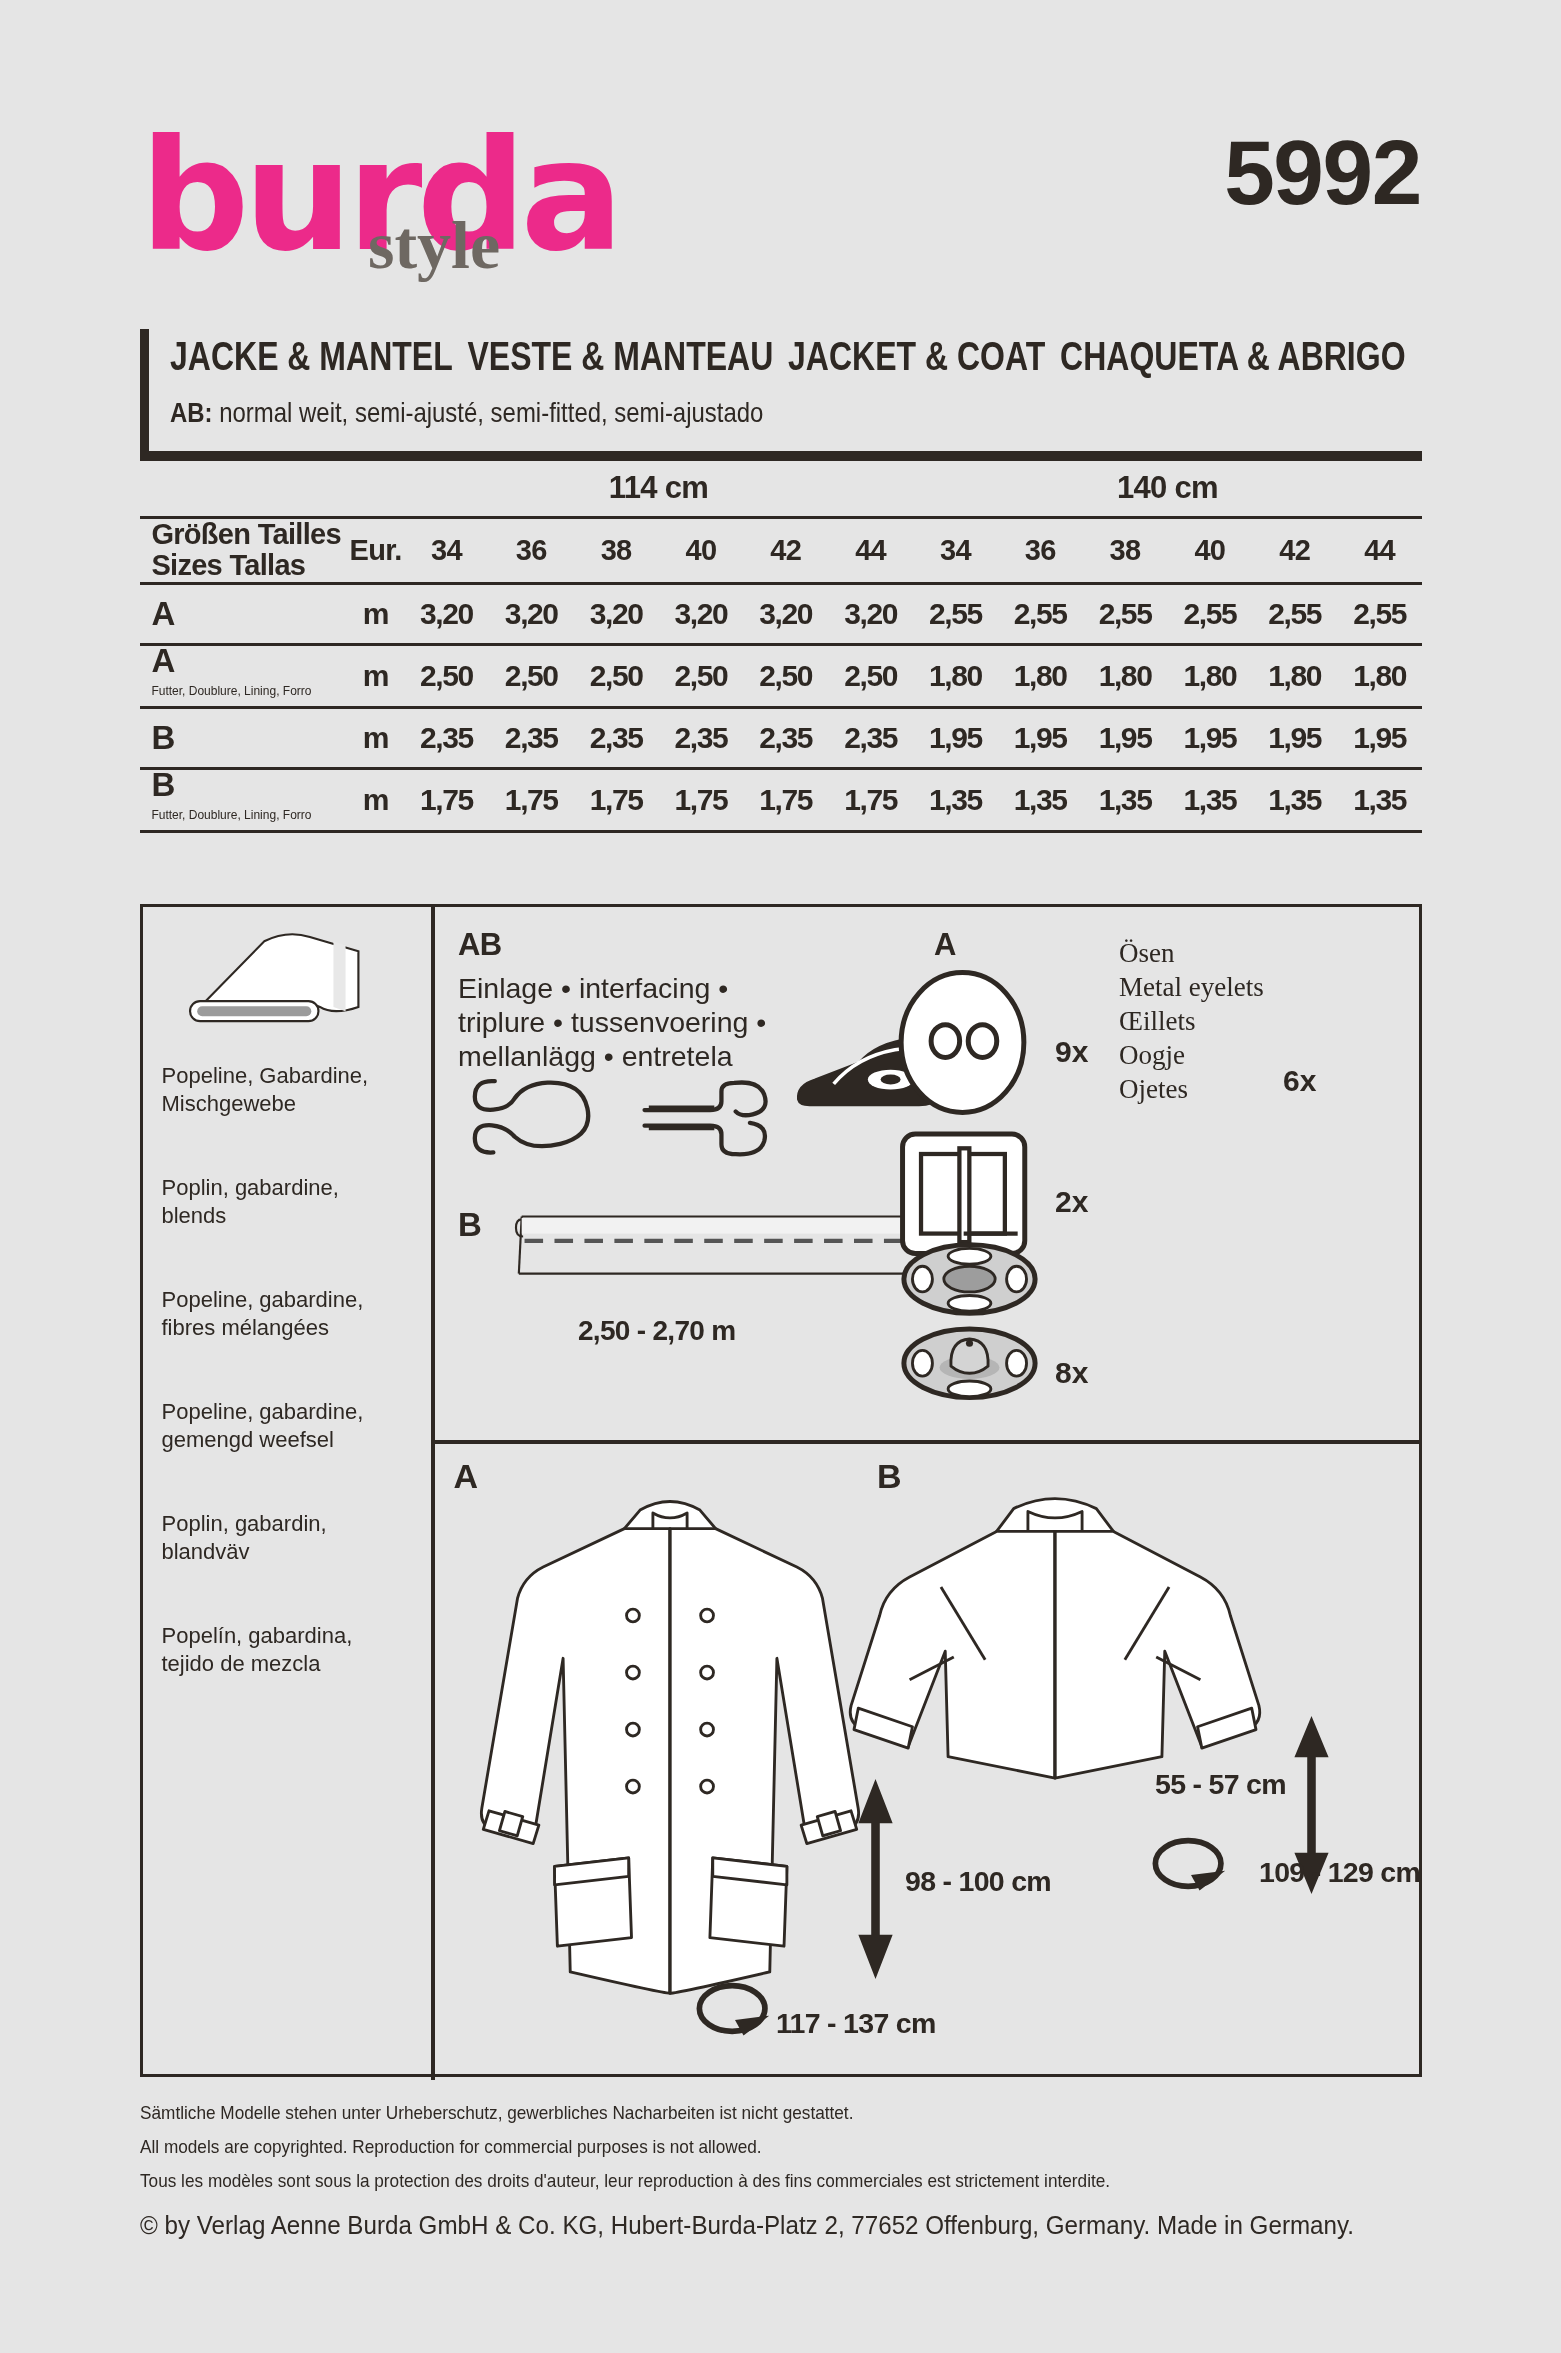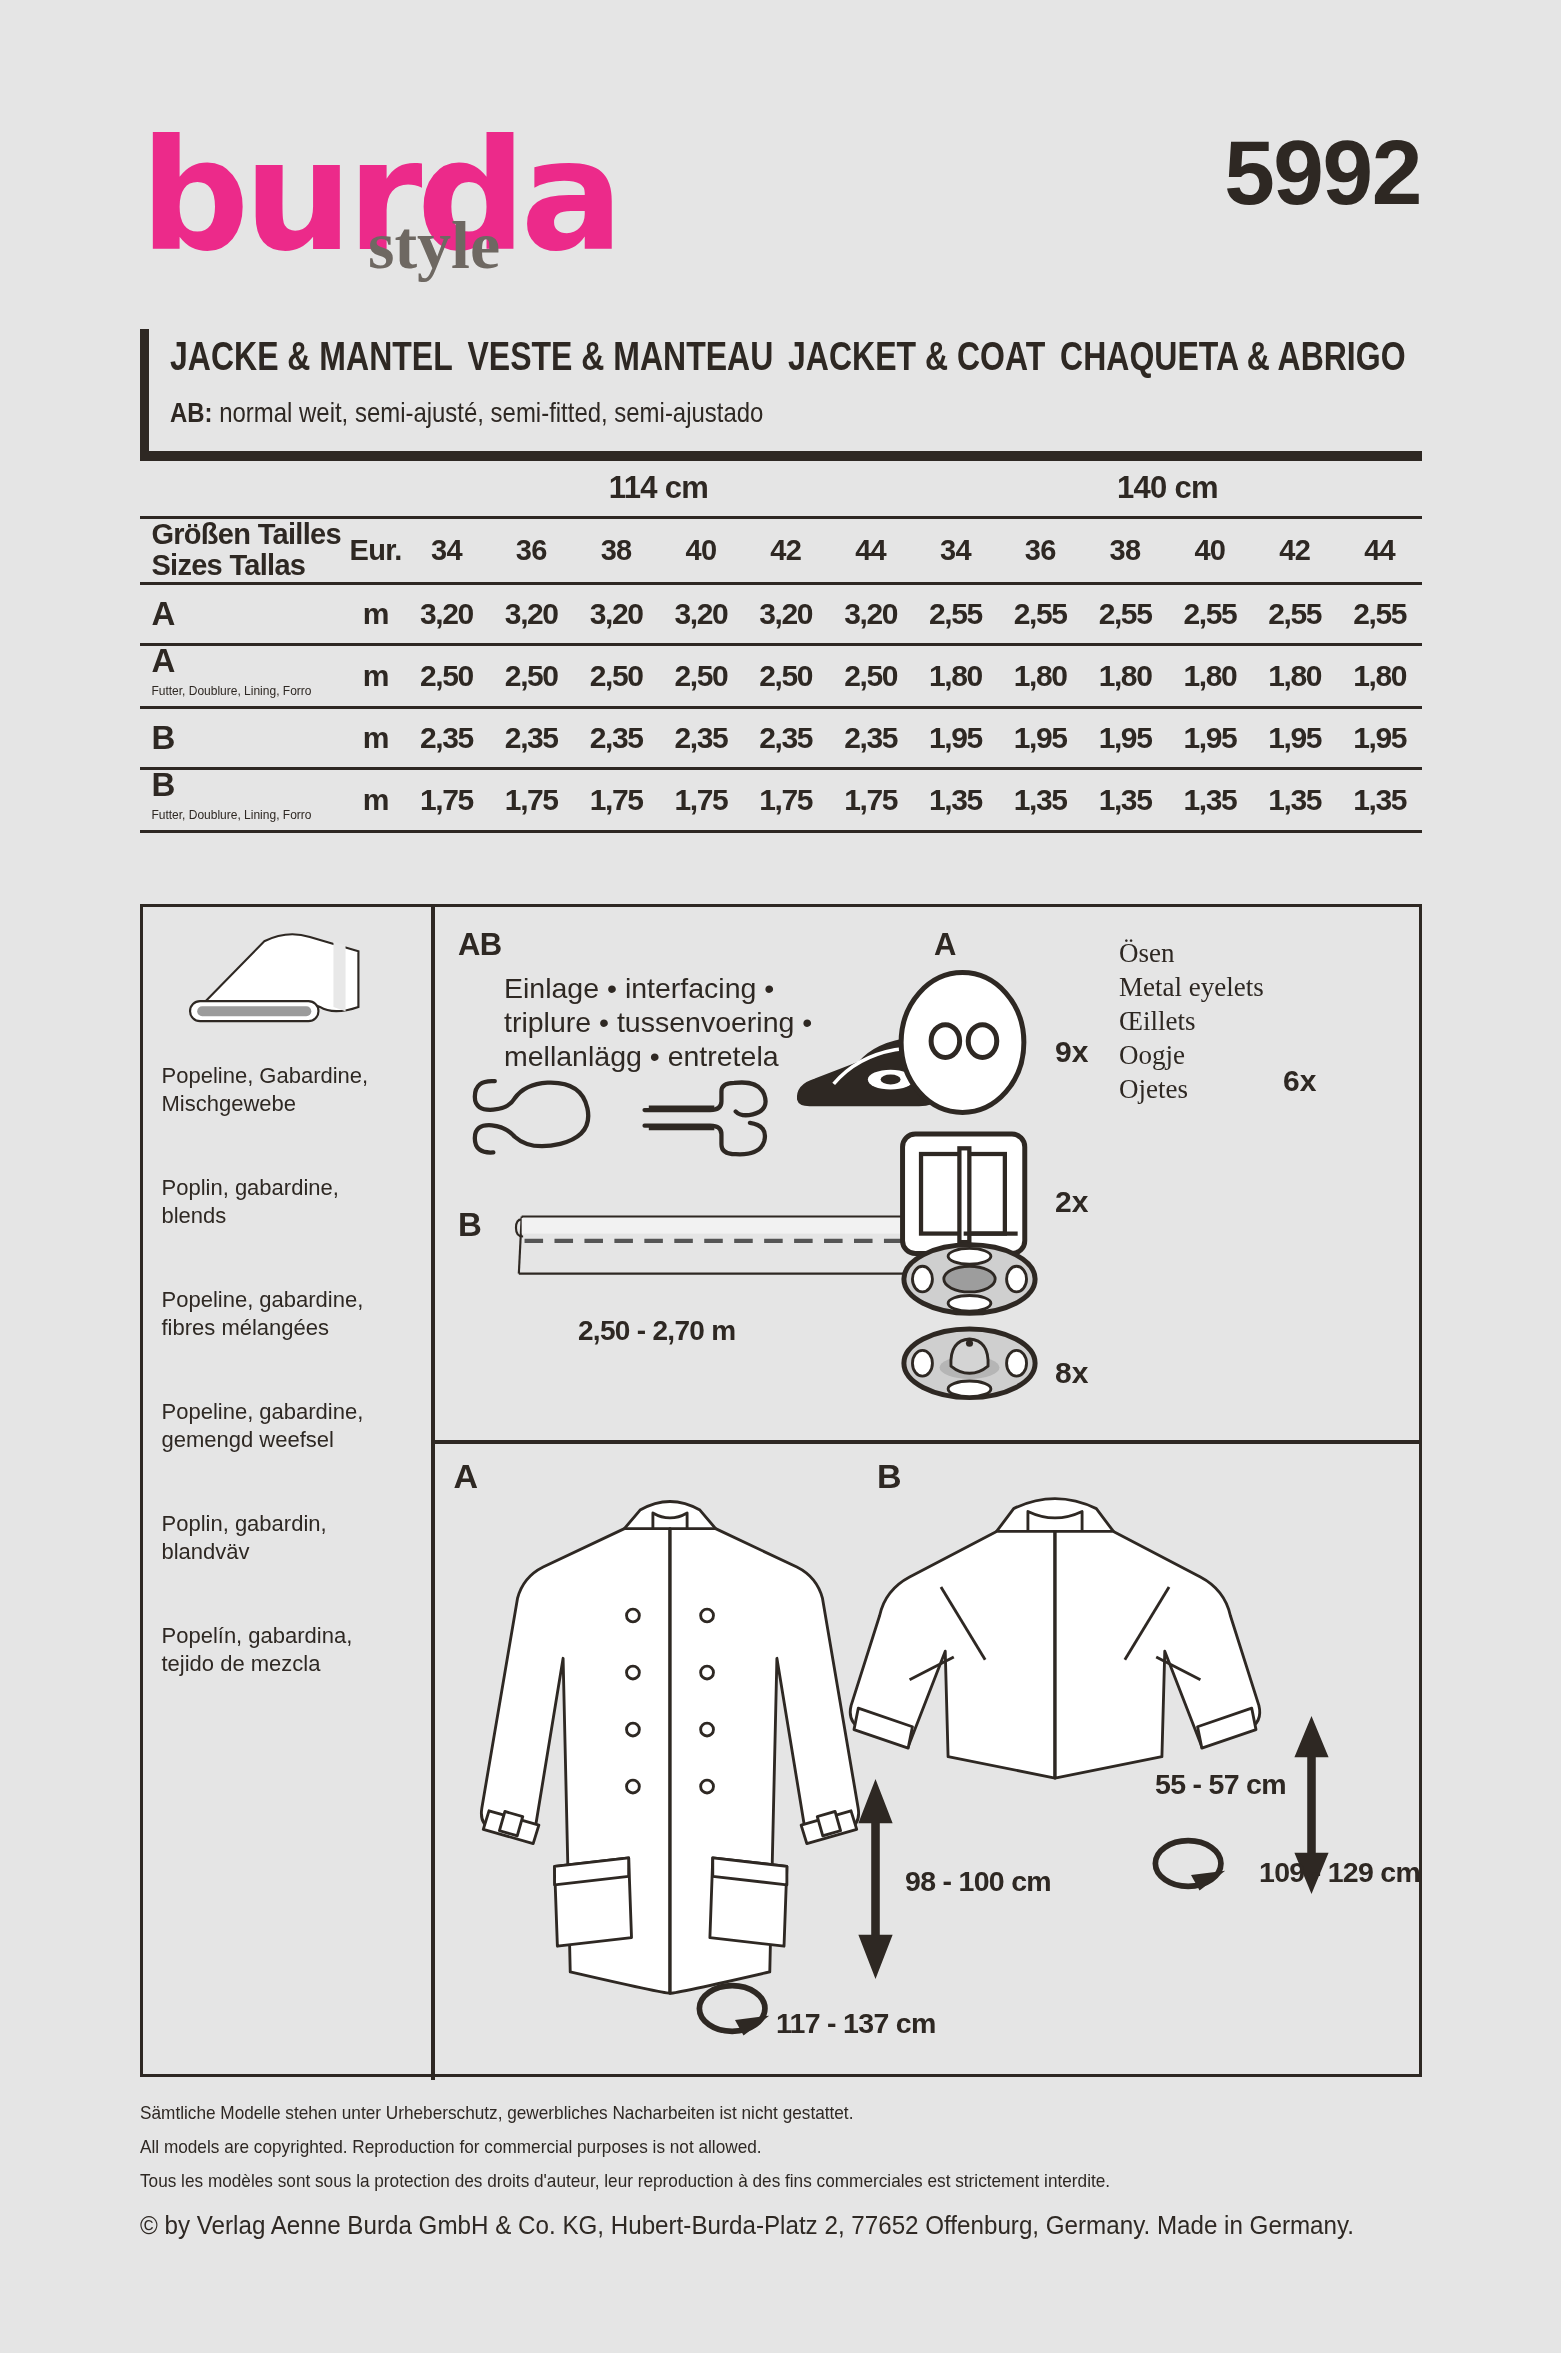--- a/index.html
+++ b/index.html
@@ -198,21 +198,21 @@
     font-weight: 700; font-size: 31px; letter-spacing: -0.7px;
   }
   .lbl-a-notion {
     position: absolute; left: 499px; top: 20px;
     font-family: "Liberation Sans Narrow","Liberation Sans",sans-serif;
     font-weight: 700; font-size: 31px;
   }
   .interfacing-text {
     position: absolute; left: 23px; top: 64px; width: 328px;
     font-family: "Liberation Sans Narrow","Liberation Sans",sans-serif;
-    font-size: 28.5px; line-height: 34px; margin-left: 46px;
+    font-size: 28.5px; line-height: 34px;
   }
   .lbl-b-notion {
     position: absolute; left: 23px; top: 299px;
     font-family: "Liberation Sans Narrow","Liberation Sans",sans-serif;
     font-weight: 700; font-size: 33px;
   }
   .tape-len {
     position: absolute; left: 143px; top: 408px;
     font-family: "Liberation Sans Narrow","Liberation Sans",sans-serif;
     font-weight: 700; font-size: 28px; letter-spacing: -0.7px;

